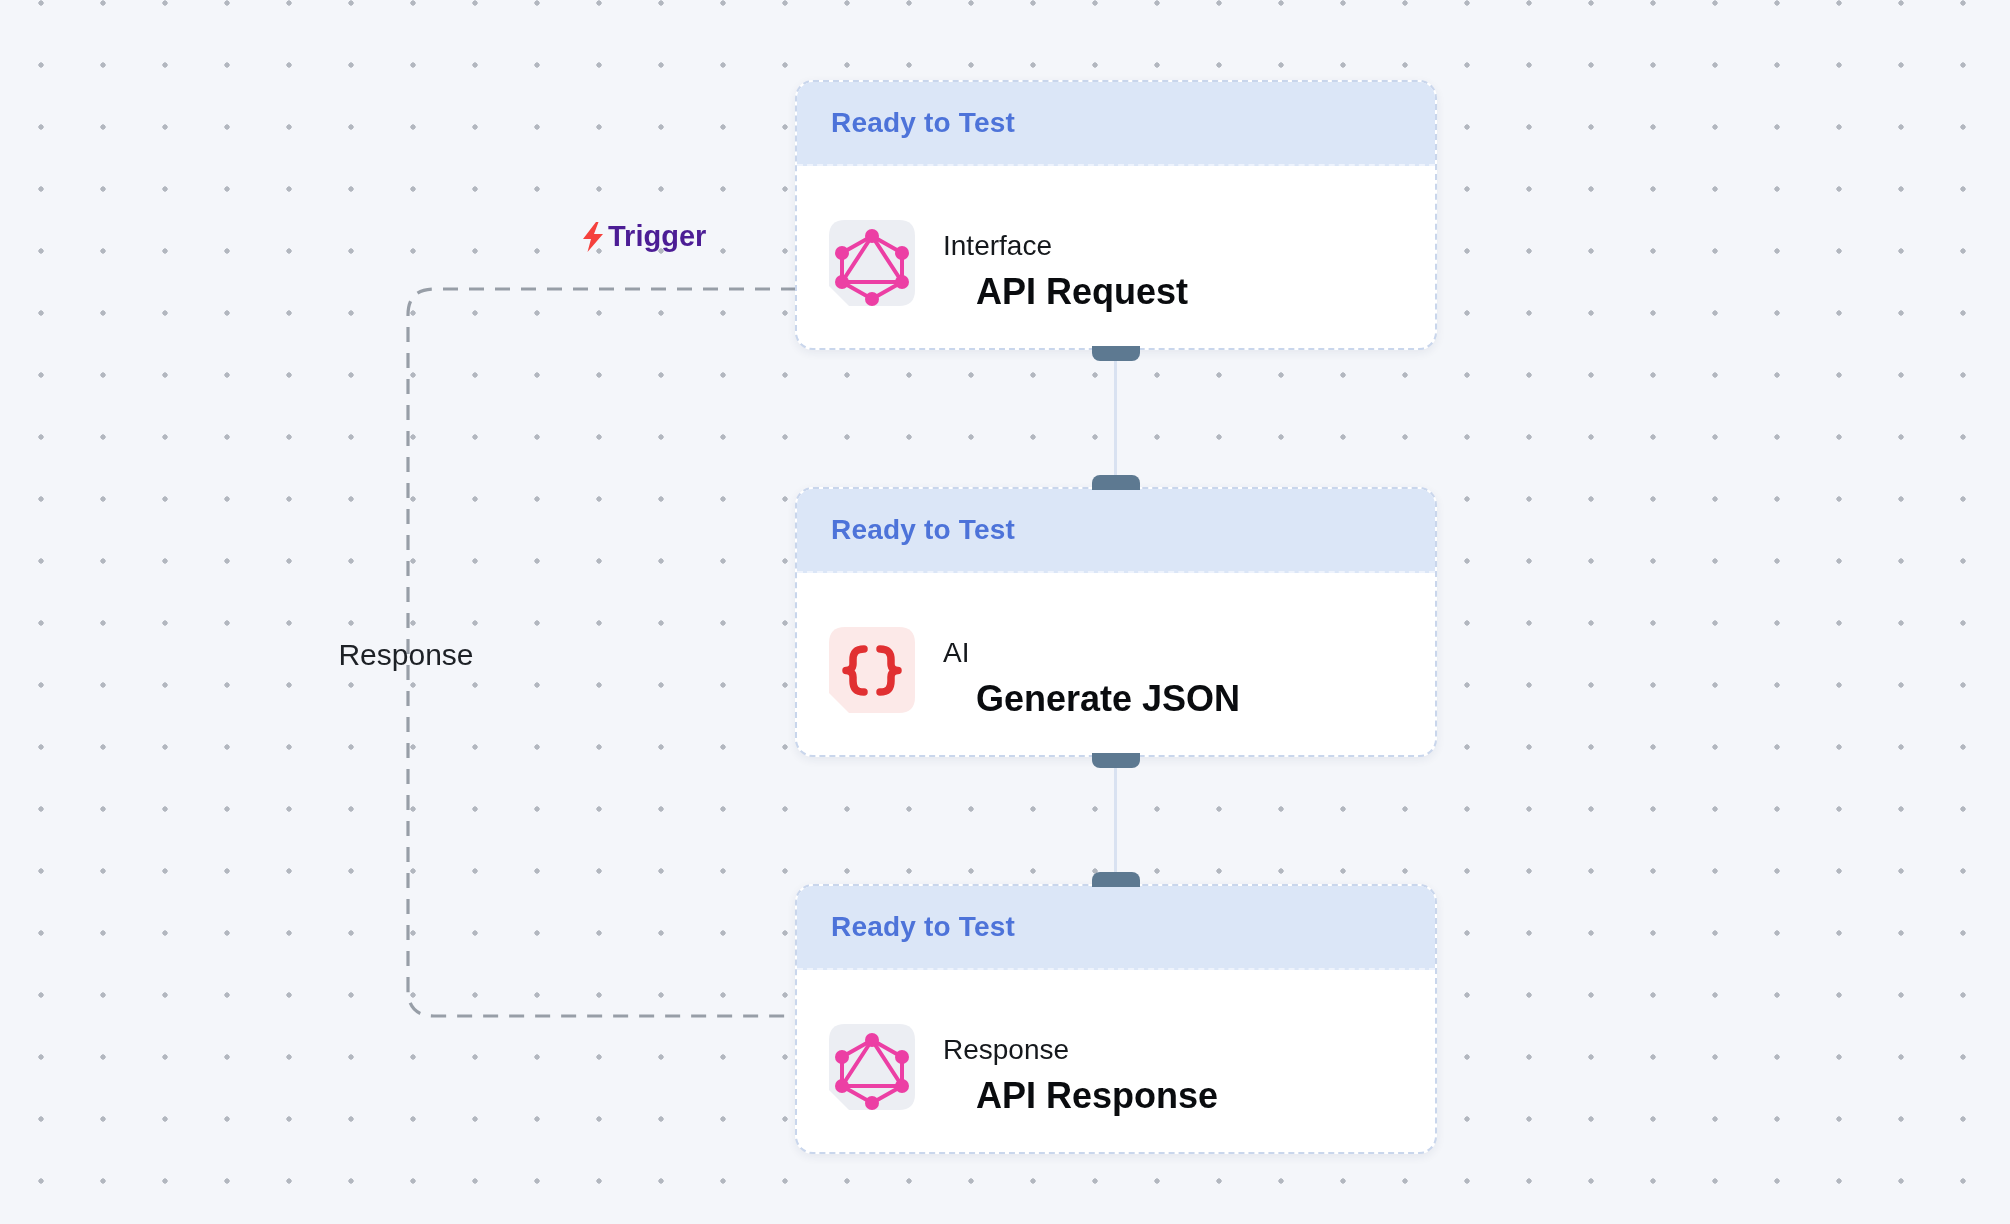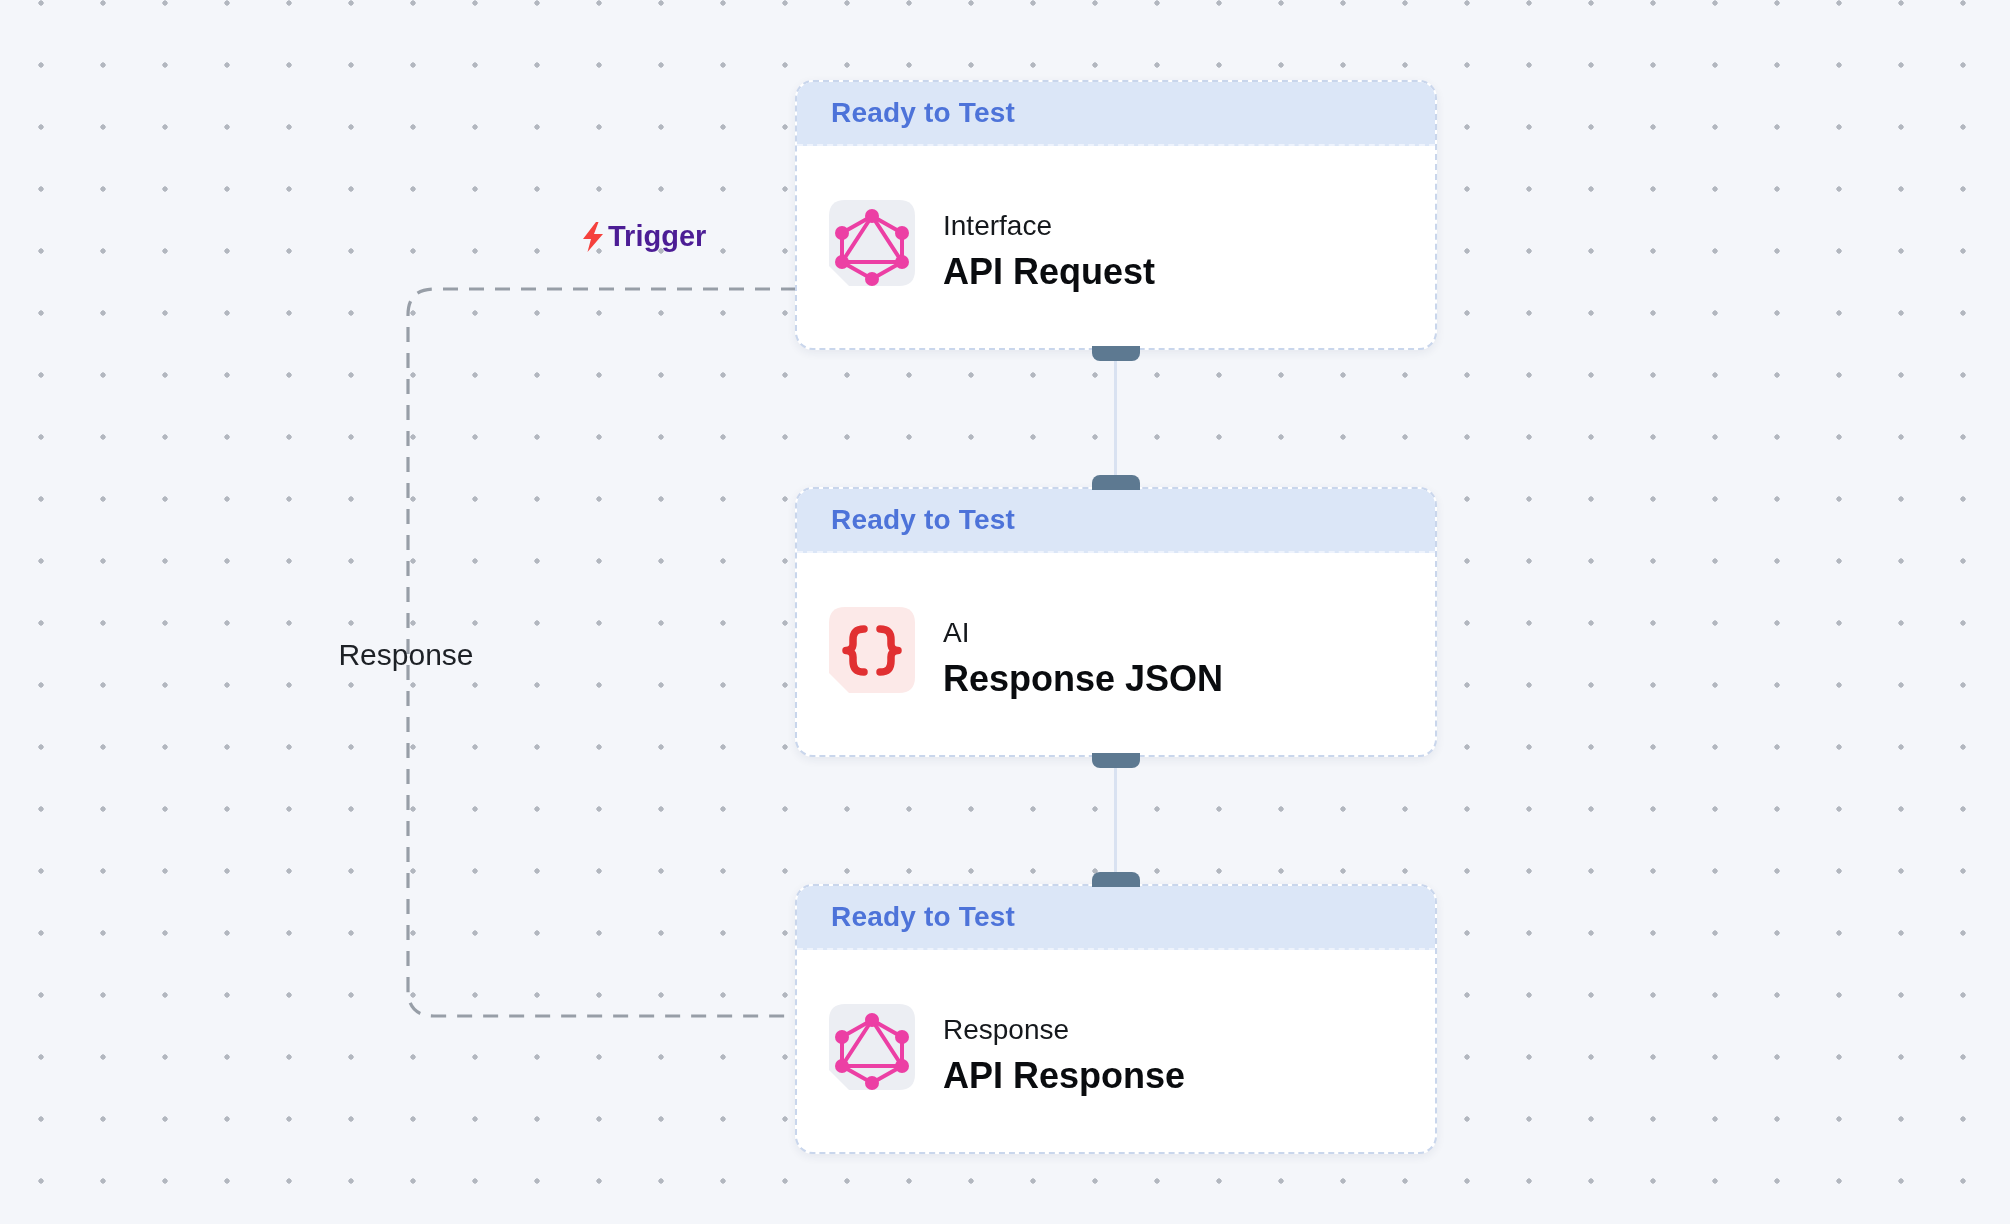--- a/index.html
+++ b/index.html
@@ -20,21 +20,21 @@
     position:absolute;
     left:795px; width:642px; height:270px;
     background:#ffffff;
     border:2px dashed #c9d6ec;
     border-radius:18px;
     box-shadow:0 3px 10px rgba(25,45,85,0.07);
     overflow:hidden;
     z-index:3;
   }
   .node-header {
-    height:64px;
+    height:84px;
     background:#dbe6f7;
     border-bottom:2px dashed #eef3fc;
     display:flex; align-items:center;
     padding:1px 34px;
   }
   .node-status {
     color:#4d73d9; font-size:28px; font-weight:700; letter-spacing:0.2px;
   }
   .node-body {
     height:194px;
@@ -42,21 +42,21 @@
     padding:0 32px;
   }
   .tile {
     width:86px; height:86px; flex:0 0 86px;
     margin-right:28px;
     position:relative;
   }
   .tile svg { display:block; }
   .node-textcol { display:flex; flex-direction:column; justify-content:center; }
   .node-category { font-size:28px; font-weight:400; color:#15181c; line-height:1.15; margin-bottom:10px;margin-top:16px; }
-  .node-title { font-size:36px; font-weight:700; color:#0a0c0f; line-height:1.1; }
+  .node-title { font-size:36px; font-weight:700; color:#0a0c0f; line-height:1.1;margin-left:33px; }
 
   
   .handle {
     position:absolute; left:1092px; width:48px; height:15px;
     background:#5d7991; z-index:4;
   }
   .handle.out { border-radius:0 0 8px 8px; }
   .handle.in  { border-radius:8px 8px 0 0; }
 
   
@@ -144,21 +144,21 @@
         <svg width="86" height="86" viewBox="0 0 86 86">
           <path d="M16 0 H70 Q86 0 86 16 V70 Q86 86 70 86 H20 L0 66 V16 Q0 0 16 0 Z" fill="#fce9e8"></path>
           <g stroke="#e13032" stroke-width="7.5" fill="none" stroke-linecap="round" stroke-linejoin="round">
             <path d="M35 22 C26 22 24 27 24 33 V37 C24 42 20 43.5 17 43.5 C20 43.5 24 45 24 50 V54 C24 60 26 65 35 65"></path>
             <path d="M51 22 C60 22 62 27 62 33 V37 C62 42 66 43.5 69 43.5 C66 43.5 62 45 62 50 V54 C62 60 60 65 51 65"></path>
           </g>
         </svg>
       </div>
       <div class="node-textcol">
         <div class="node-category">AI</div>
-        <div class="node-title">Response JSON</div>
+        <div class="node-title">Generate JSON</div>
       </div>
     </div>
   </div>
   <div class="handle out" style="top:753px;"></div>
 
   <div class="handle in" style="top:872px;"></div>
   <div class="node" style="top:884px;">
     <div class="node-header">
       <span class="node-status">Ready to Test</span>
     </div>

